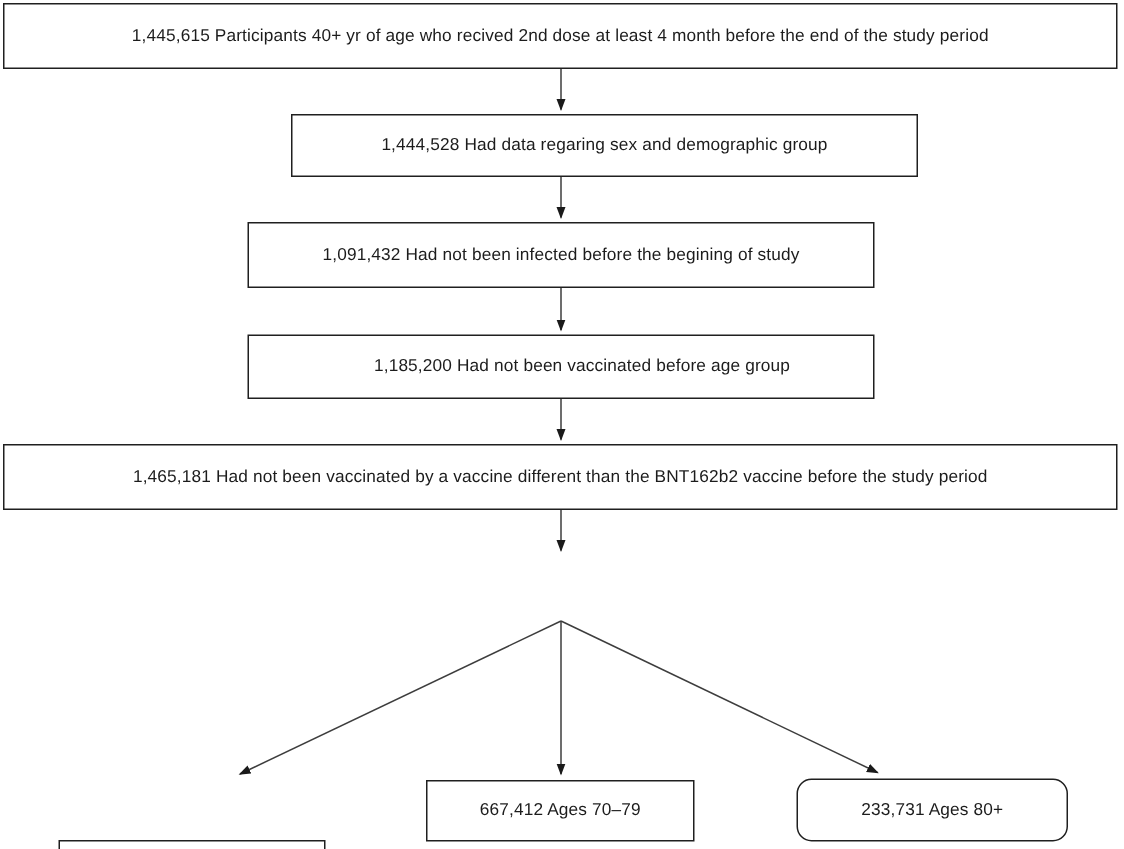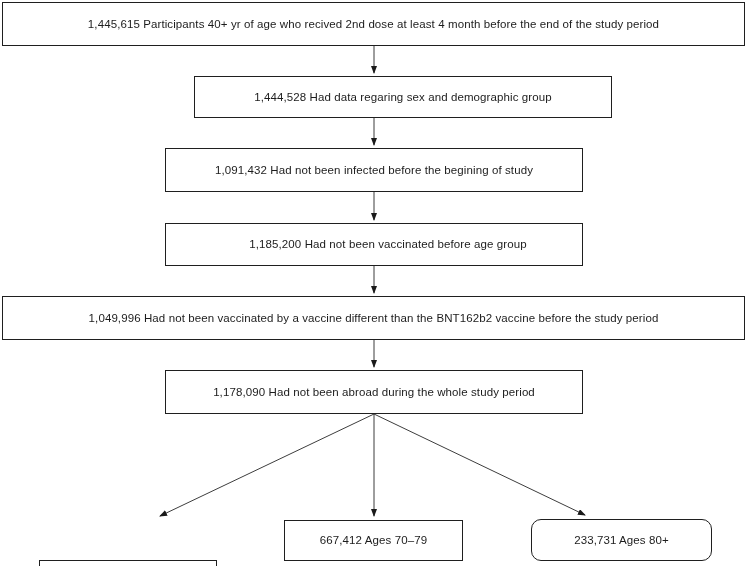--- a/index.html
+++ b/index.html
@@ -78,24 +78,21 @@
   <div id="box-2" class="flow-box">
     <span>1,444,528 Had data regaring sex and demographic group</span>
   </div>
   <div id="box-3" class="flow-box">
     <span>1,091,432 Had not been infected before the begining of study</span>
   </div>
   <div id="box-4" class="flow-box">
     <span>1,185,200 Had not been vaccinated before age group</span>
   </div>
   <div id="box-5" class="flow-box">
-    <span>1,049,996 Had not been vaccinated by a vaccine different than the BNT162b2 vaccine before the study period</span>
-  </div>
-  <div id="box-6" class="flow-box">
-    <span>1,178,090 Had not been abroad during the whole study period</span>
+    <span>1,465,181 Had not been vaccinated by a vaccine different than the BNT162b2 vaccine before the study period</span>
   </div>
   <div id="box-7" class="flow-box">
     <span>534,013 Ages 60–69</span>
   </div>
   <div id="box-8" class="flow-box">
     <span>667,412 Ages 70–79</span>
   </div>
   <div id="box-9" class="flow-box">
     <span>233,731 Ages 80+</span>
   </div>

